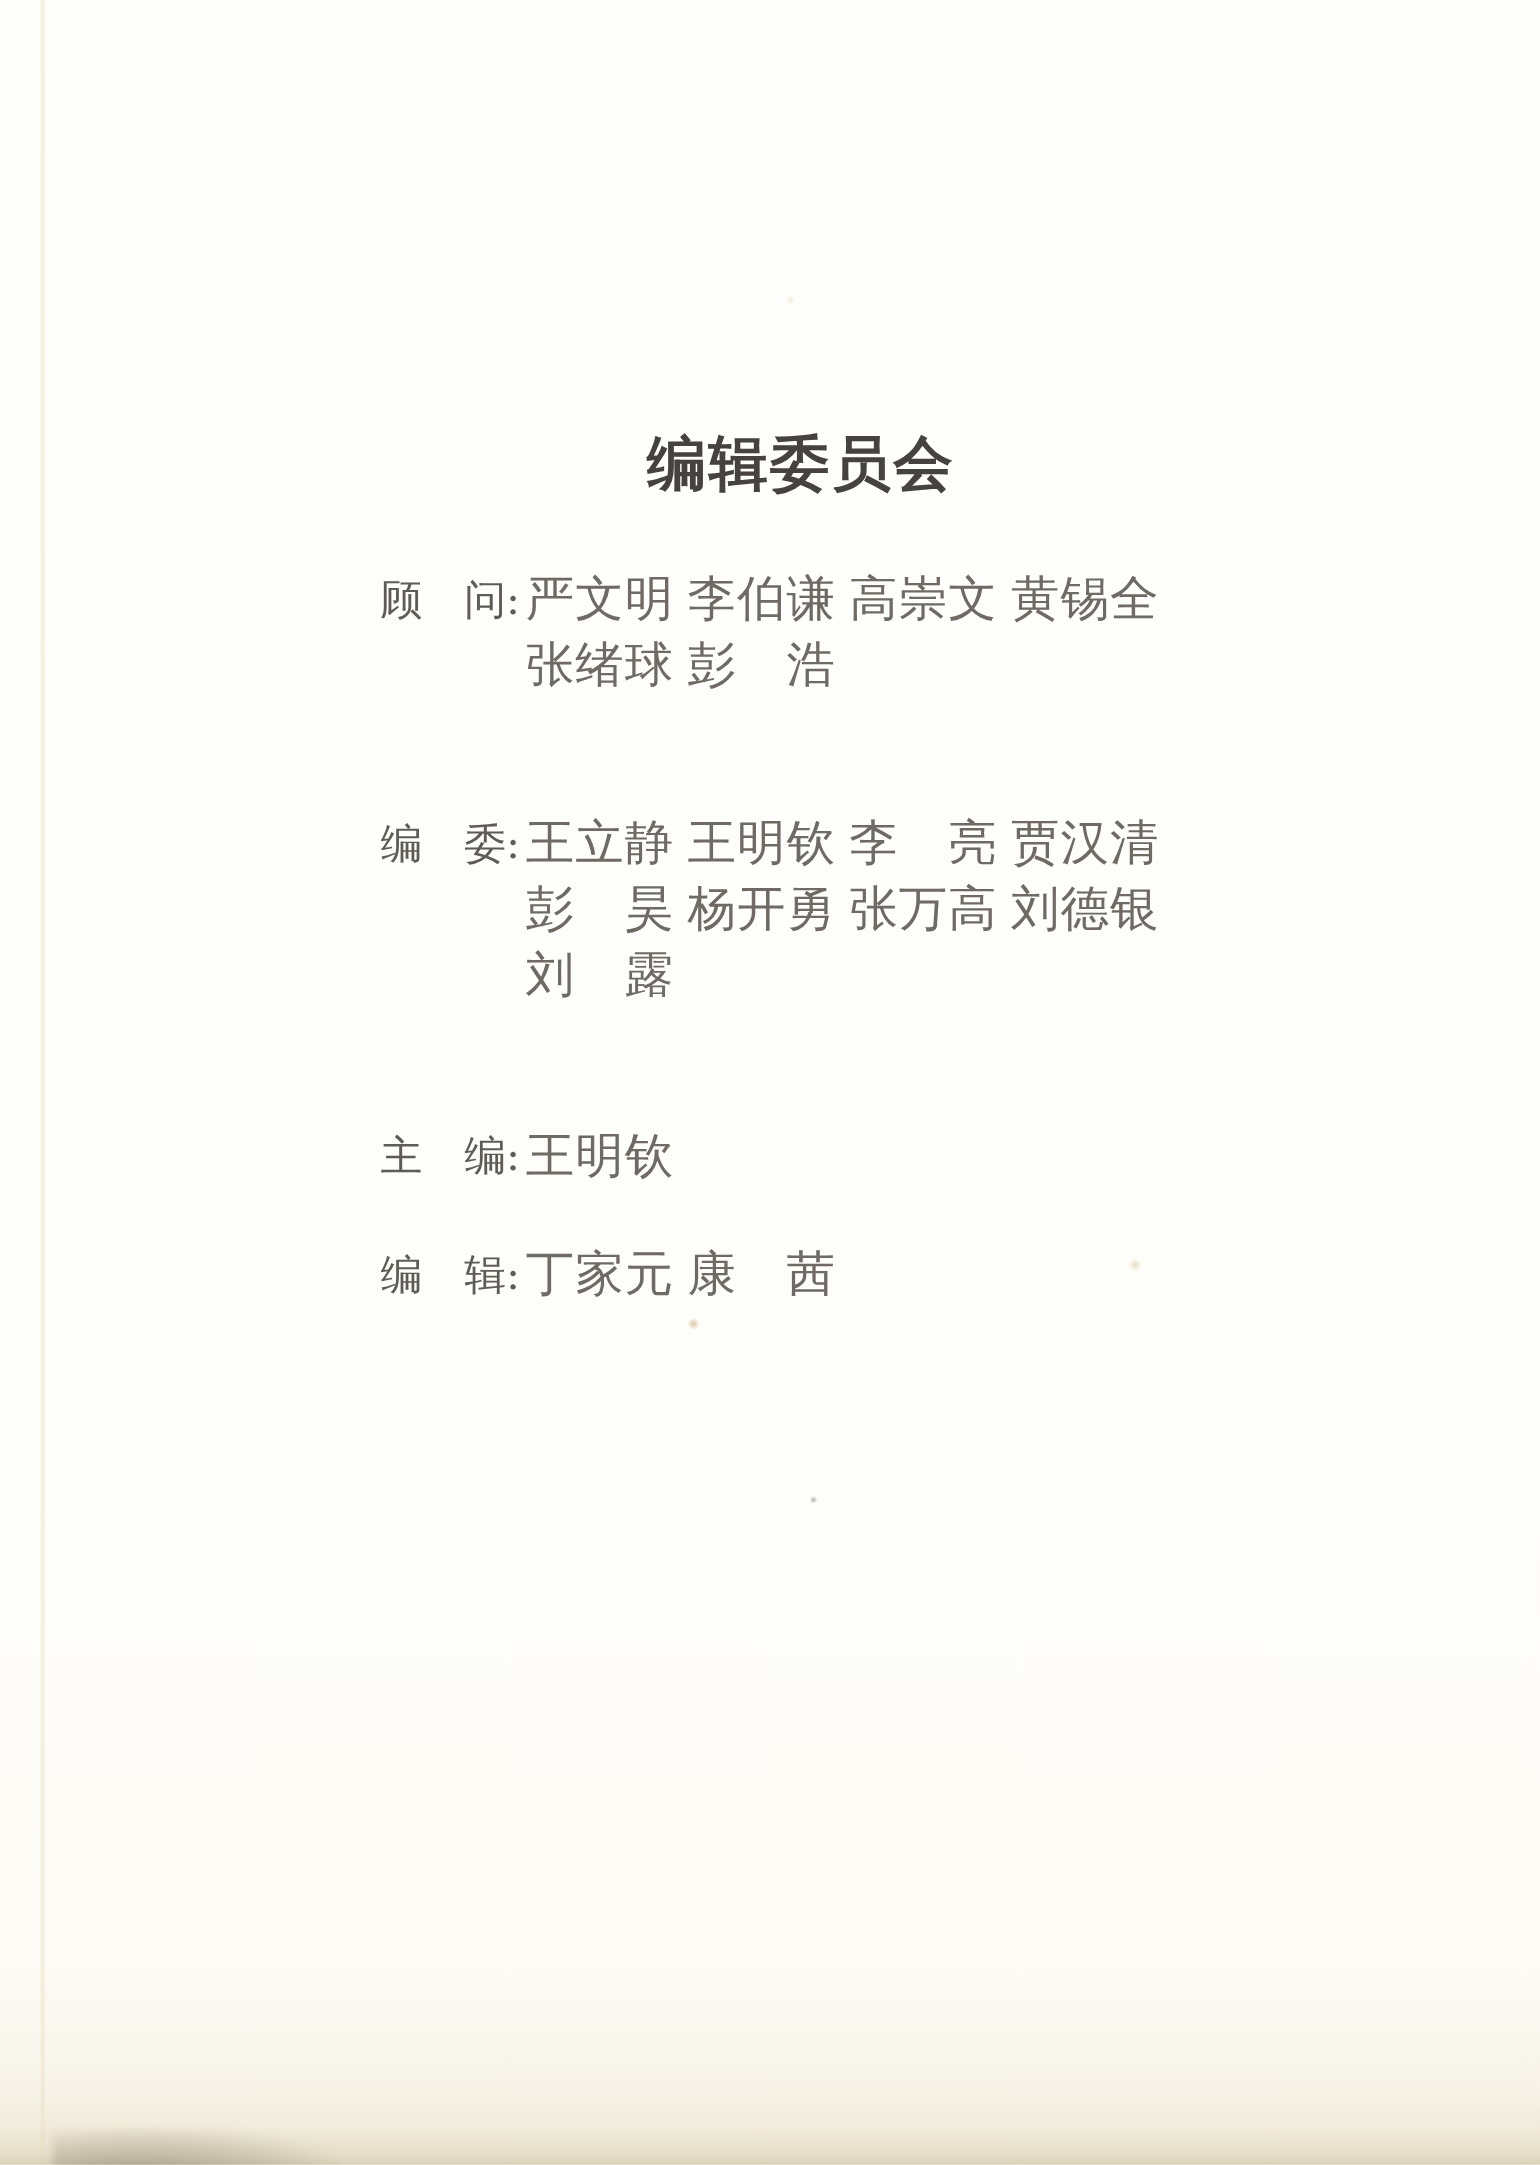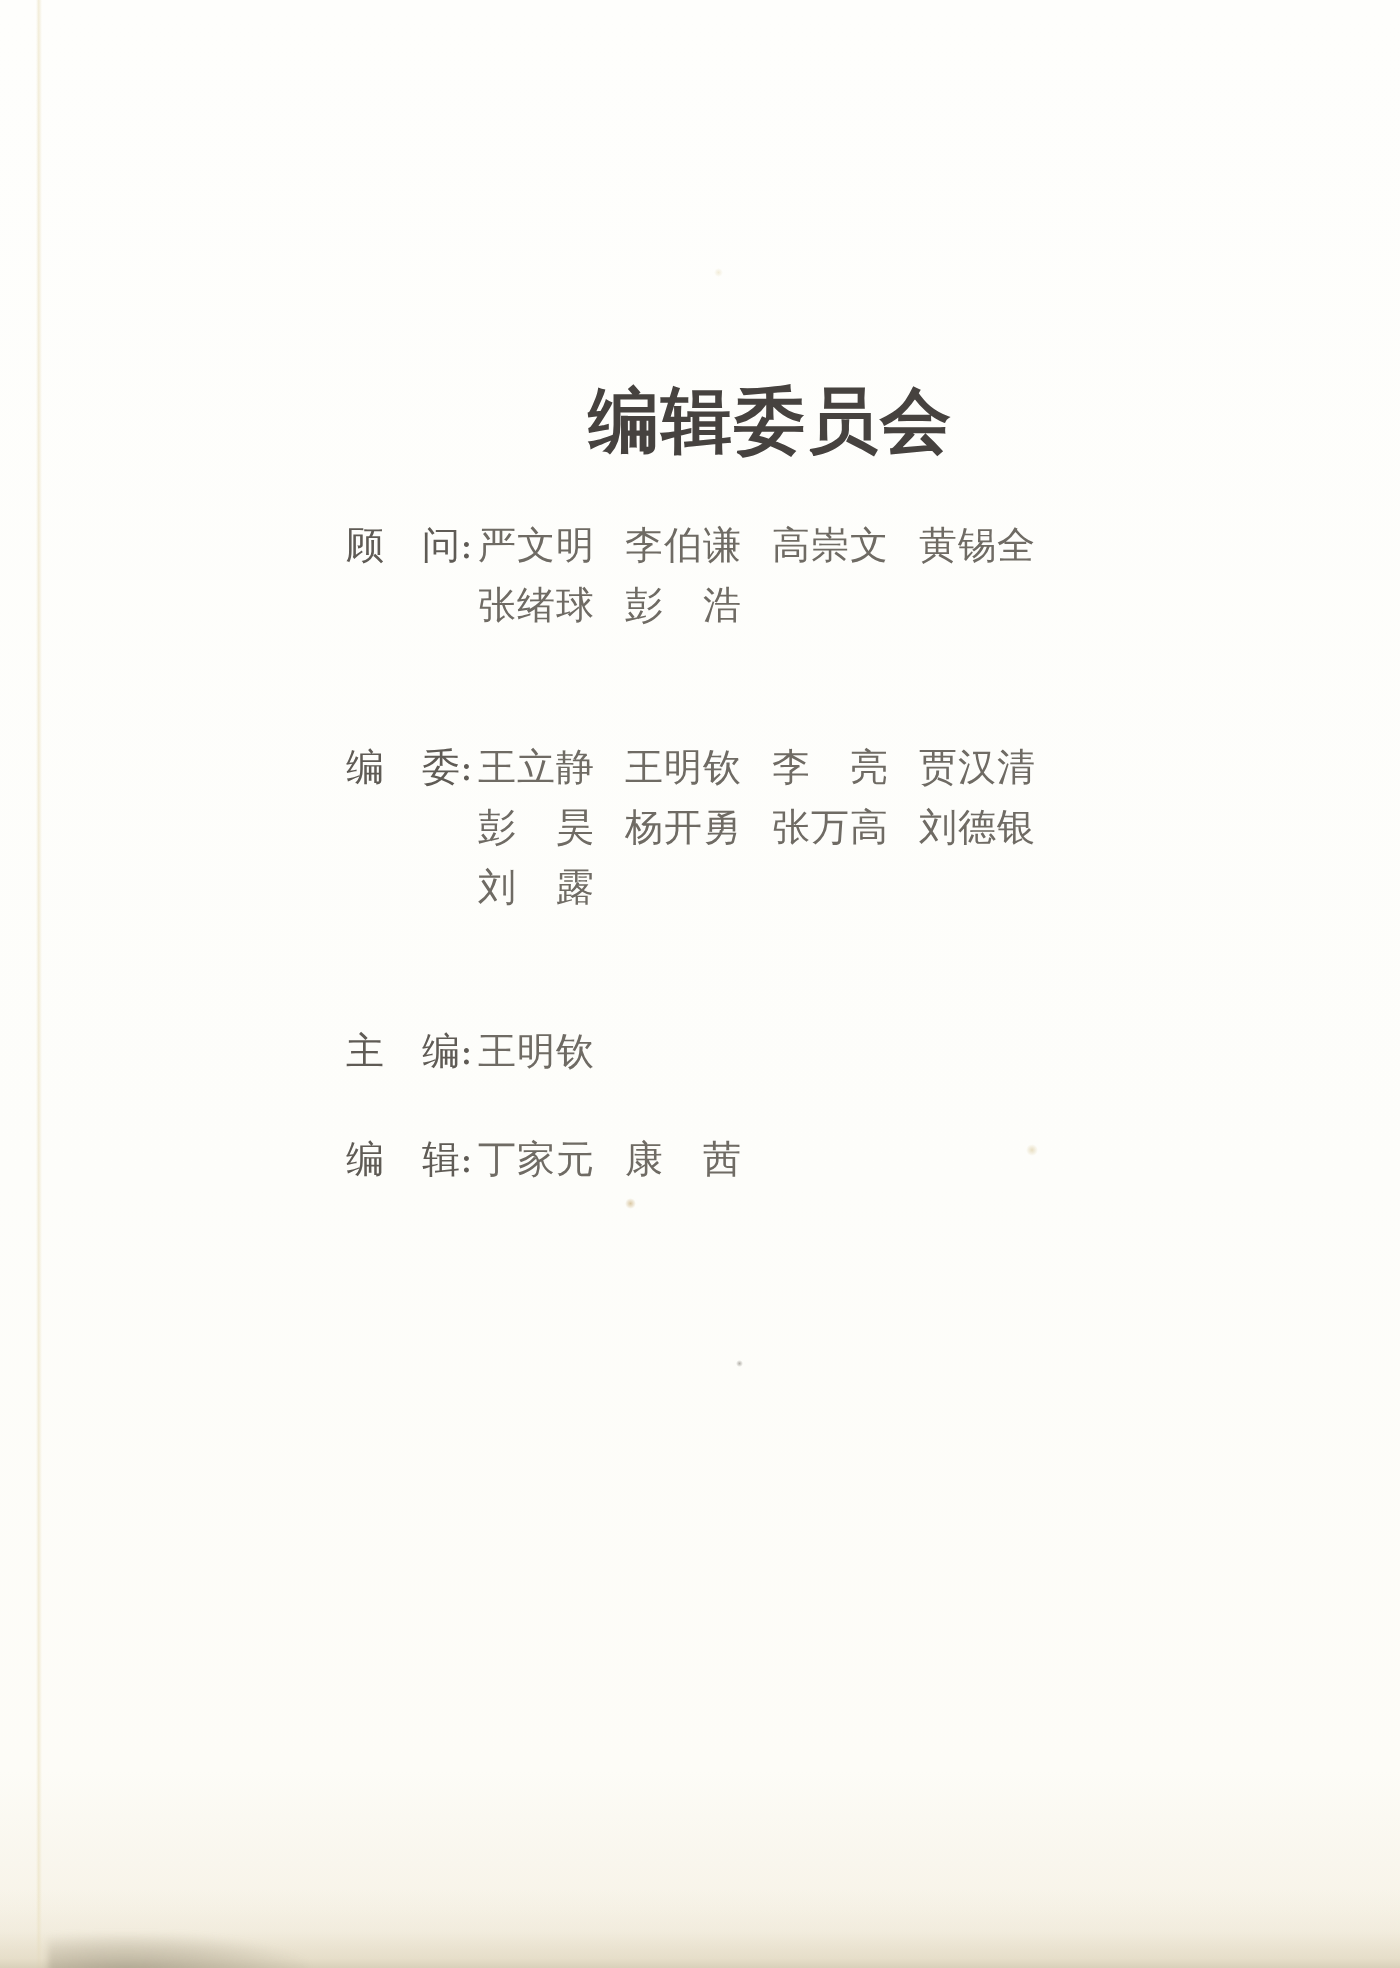--- a/index.html
+++ b/index.html
@@ -53,26 +53,25 @@
       rgba(138,129,109,0.55) 0%,
       rgba(158,149,128,0.3) 45%,
       rgba(158,149,128,0) 75%);
     filter: blur(3px);
   }
   .title {
     position: absolute;
     left: 588px;
     top: 390px;
     margin: 0;
-    font-size: 71px;
+    font-size: 54px;
     line-height: 62px;
     font-weight: bold;
     letter-spacing: 2px;
     color: #46423f;
-    font-family: Liberation Serif, serif;
   }
   .sections {
     position: absolute;
     inset: 0;
     margin-left: 12px;
   }
   .section {
     position: absolute;
     left: 0;
     right: 0;
@@ -99,21 +98,21 @@
   }
   .name-row {
     height: 60px;
     line-height: 60px;
     white-space: nowrap;
   }
   .person-name {
     display: inline-block;
     width: 117px;
     margin-right: 30px;
-    font-size: 38px;
+    font-size: 44px;
     letter-spacing: 1px;
     color: #6f6b64;
     white-space: pre;
   }
   
   .speck {
     position: absolute;
     border-radius: 50%;
   }
   .speck-1 {

